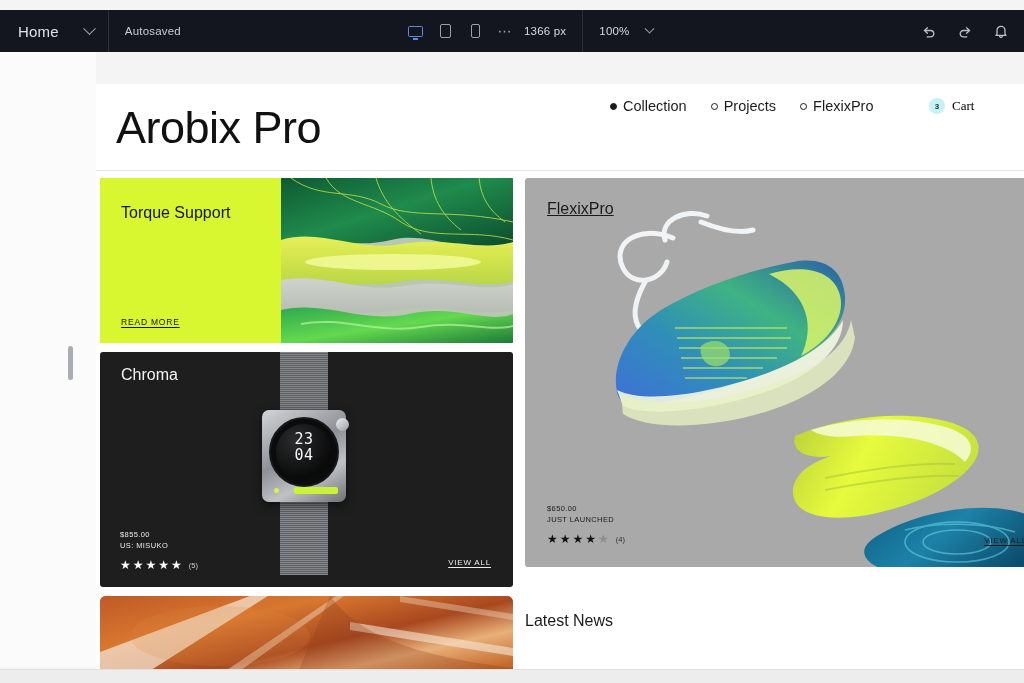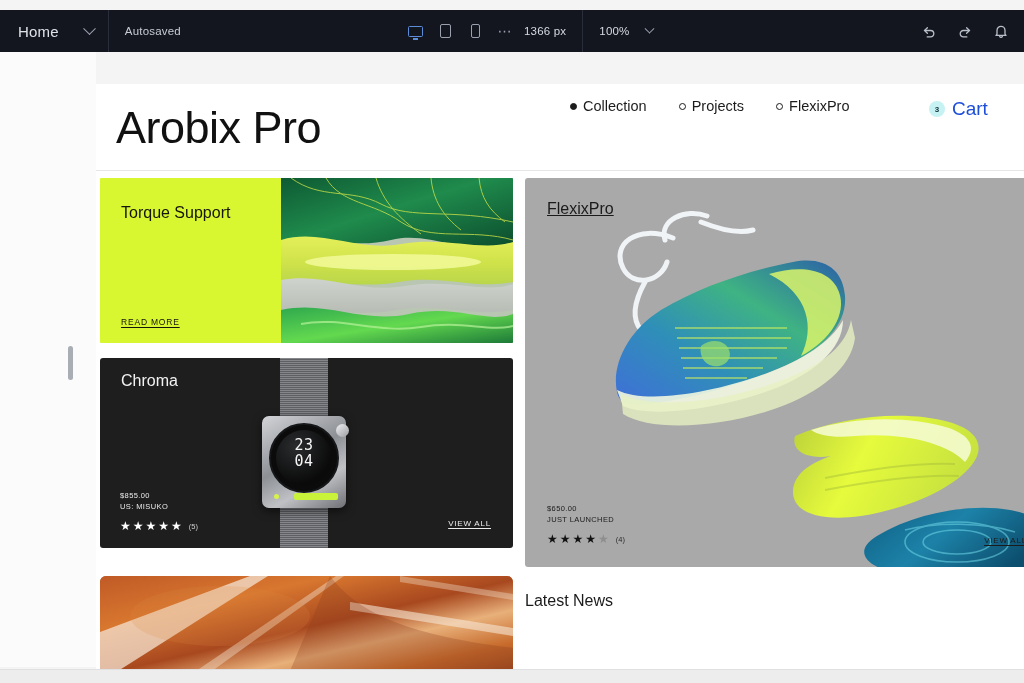--- a/index.html
+++ b/index.html
@@ -167,25 +167,25 @@
   }
   .brand {
     font-size: 45px;
     font-weight: 400;
     color: #111111;
     letter-spacing: -0.5px;
     line-height: 1;
   }
   .nav {
     position: absolute;
-    left: 474px;
+    left: 514px;
     top: 14px;
     display: flex;
     align-items: center;
-    gap: 32px;
+    gap: 24px;
     justify-content: flex-end;
   }
   .nav-item {
     display: flex; align-items: center; gap: 6px;
     font-size: 14.5px;
     color: #1c1c1c;
   }
   .dot {
     width: 7px; height: 7px; border-radius: 50%;
     border: 1.2px solid #1c1c1c;
@@ -198,21 +198,21 @@
     position: absolute;
     left: 833px; top: 14px;
     display: flex; align-items: center; gap: 7px;
   }
   .cart-badge {
     width: 16px; height: 16px; border-radius: 50%;
     background: #c6f2f4;
     display: flex; align-items: center; justify-content: center;
     font-size: 8px; color: #12343a; font-weight: 700;
   }
-  .cart-label { font-size: 19px; color: #1d4ed8; }
+  .cart-label { font-size: 13px; color: #000000; font-family: Liberation Serif, serif; }
 
   
   .grid {
     padding: 7px 0 0 0;
     display: flex;
     gap: 12px;
   }
   .col-left { width: 413px; margin-left: 4px; }
   .col-right { width: 520px; }
 
@@ -244,22 +244,22 @@
   }
   .torque-art {
     position: absolute;
     right: 0; top: 0;
     width: 232px; height: 165px;
     overflow: hidden;
   }
 
   
   .card-chroma {
-    margin-top: 15px;
-    height: 190px;
+    margin-top: 9px;
+    height: 235px;
     background: #1e1e1e;
     border-radius: 3px;
     position: relative;
     overflow: hidden;
   }
   .chroma-title {
     position: absolute;
     left: 21px; top: 14px;
     font-size: 16px; color: #f2f2f2;
     z-index: 3;

